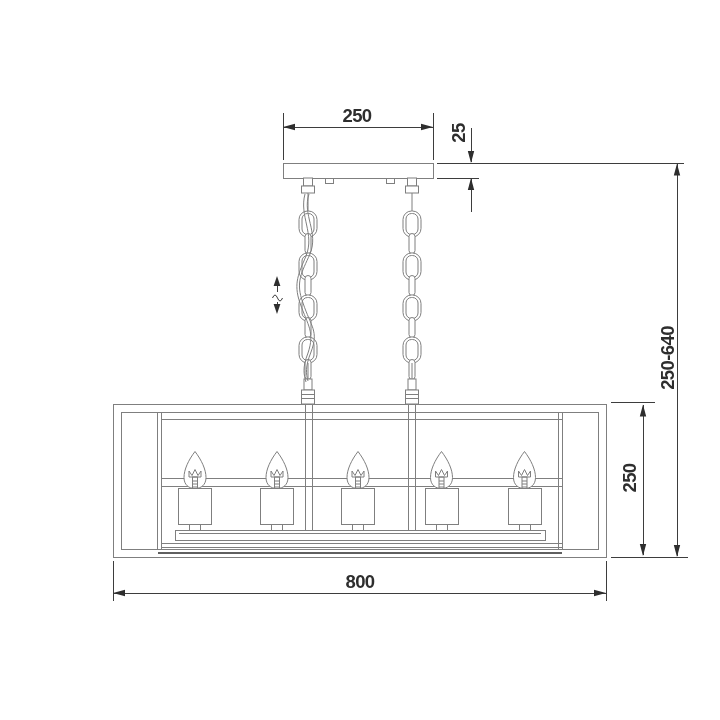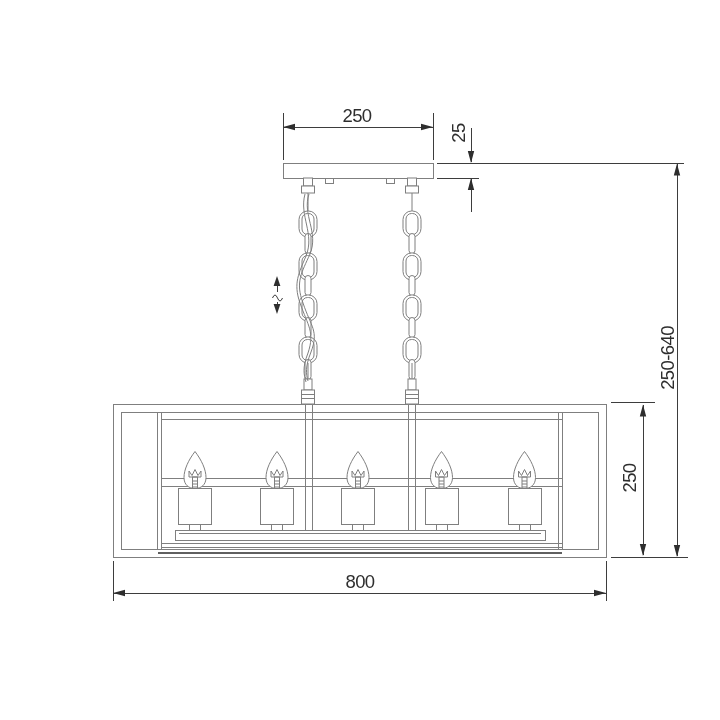--- a/index.html
+++ b/index.html
@@ -1,16 +1,16 @@
 <!DOCTYPE html>
 <html><head>
 <meta charset="utf-8">
 <style>
   html,body{margin:0;padding:0;background:#ffffff;}
-  .stage{width:720px;height:720px;position:relative;background:#ffffff;overflow:hidden;}
+  .stage{width:720px;height:720px;position:relative;background:#ffffff;overflow:hidden;font-weight:bold;}
   svg{display:block;}
   .ln{stroke:#7f7f7f;stroke-width:1;fill:none;}
   .lnw{stroke:#7f7f7f;stroke-width:1;fill:#ffffff;}
   .thick{stroke:#5f5f5f;stroke-width:1.8;fill:none;}
   .dm{stroke:#3d3d3d;stroke-width:1;fill:none;shape-rendering:crispEdges;}
   .ar{fill:#2e2e2e;stroke:none;}
   .dim-text{font-family:"Liberation Sans", sans-serif;font-size:18.5px;letter-spacing:-0.6px;fill:#2e2e2e;}
   .crisp{shape-rendering:crispEdges;}
 </style>
 </head>

